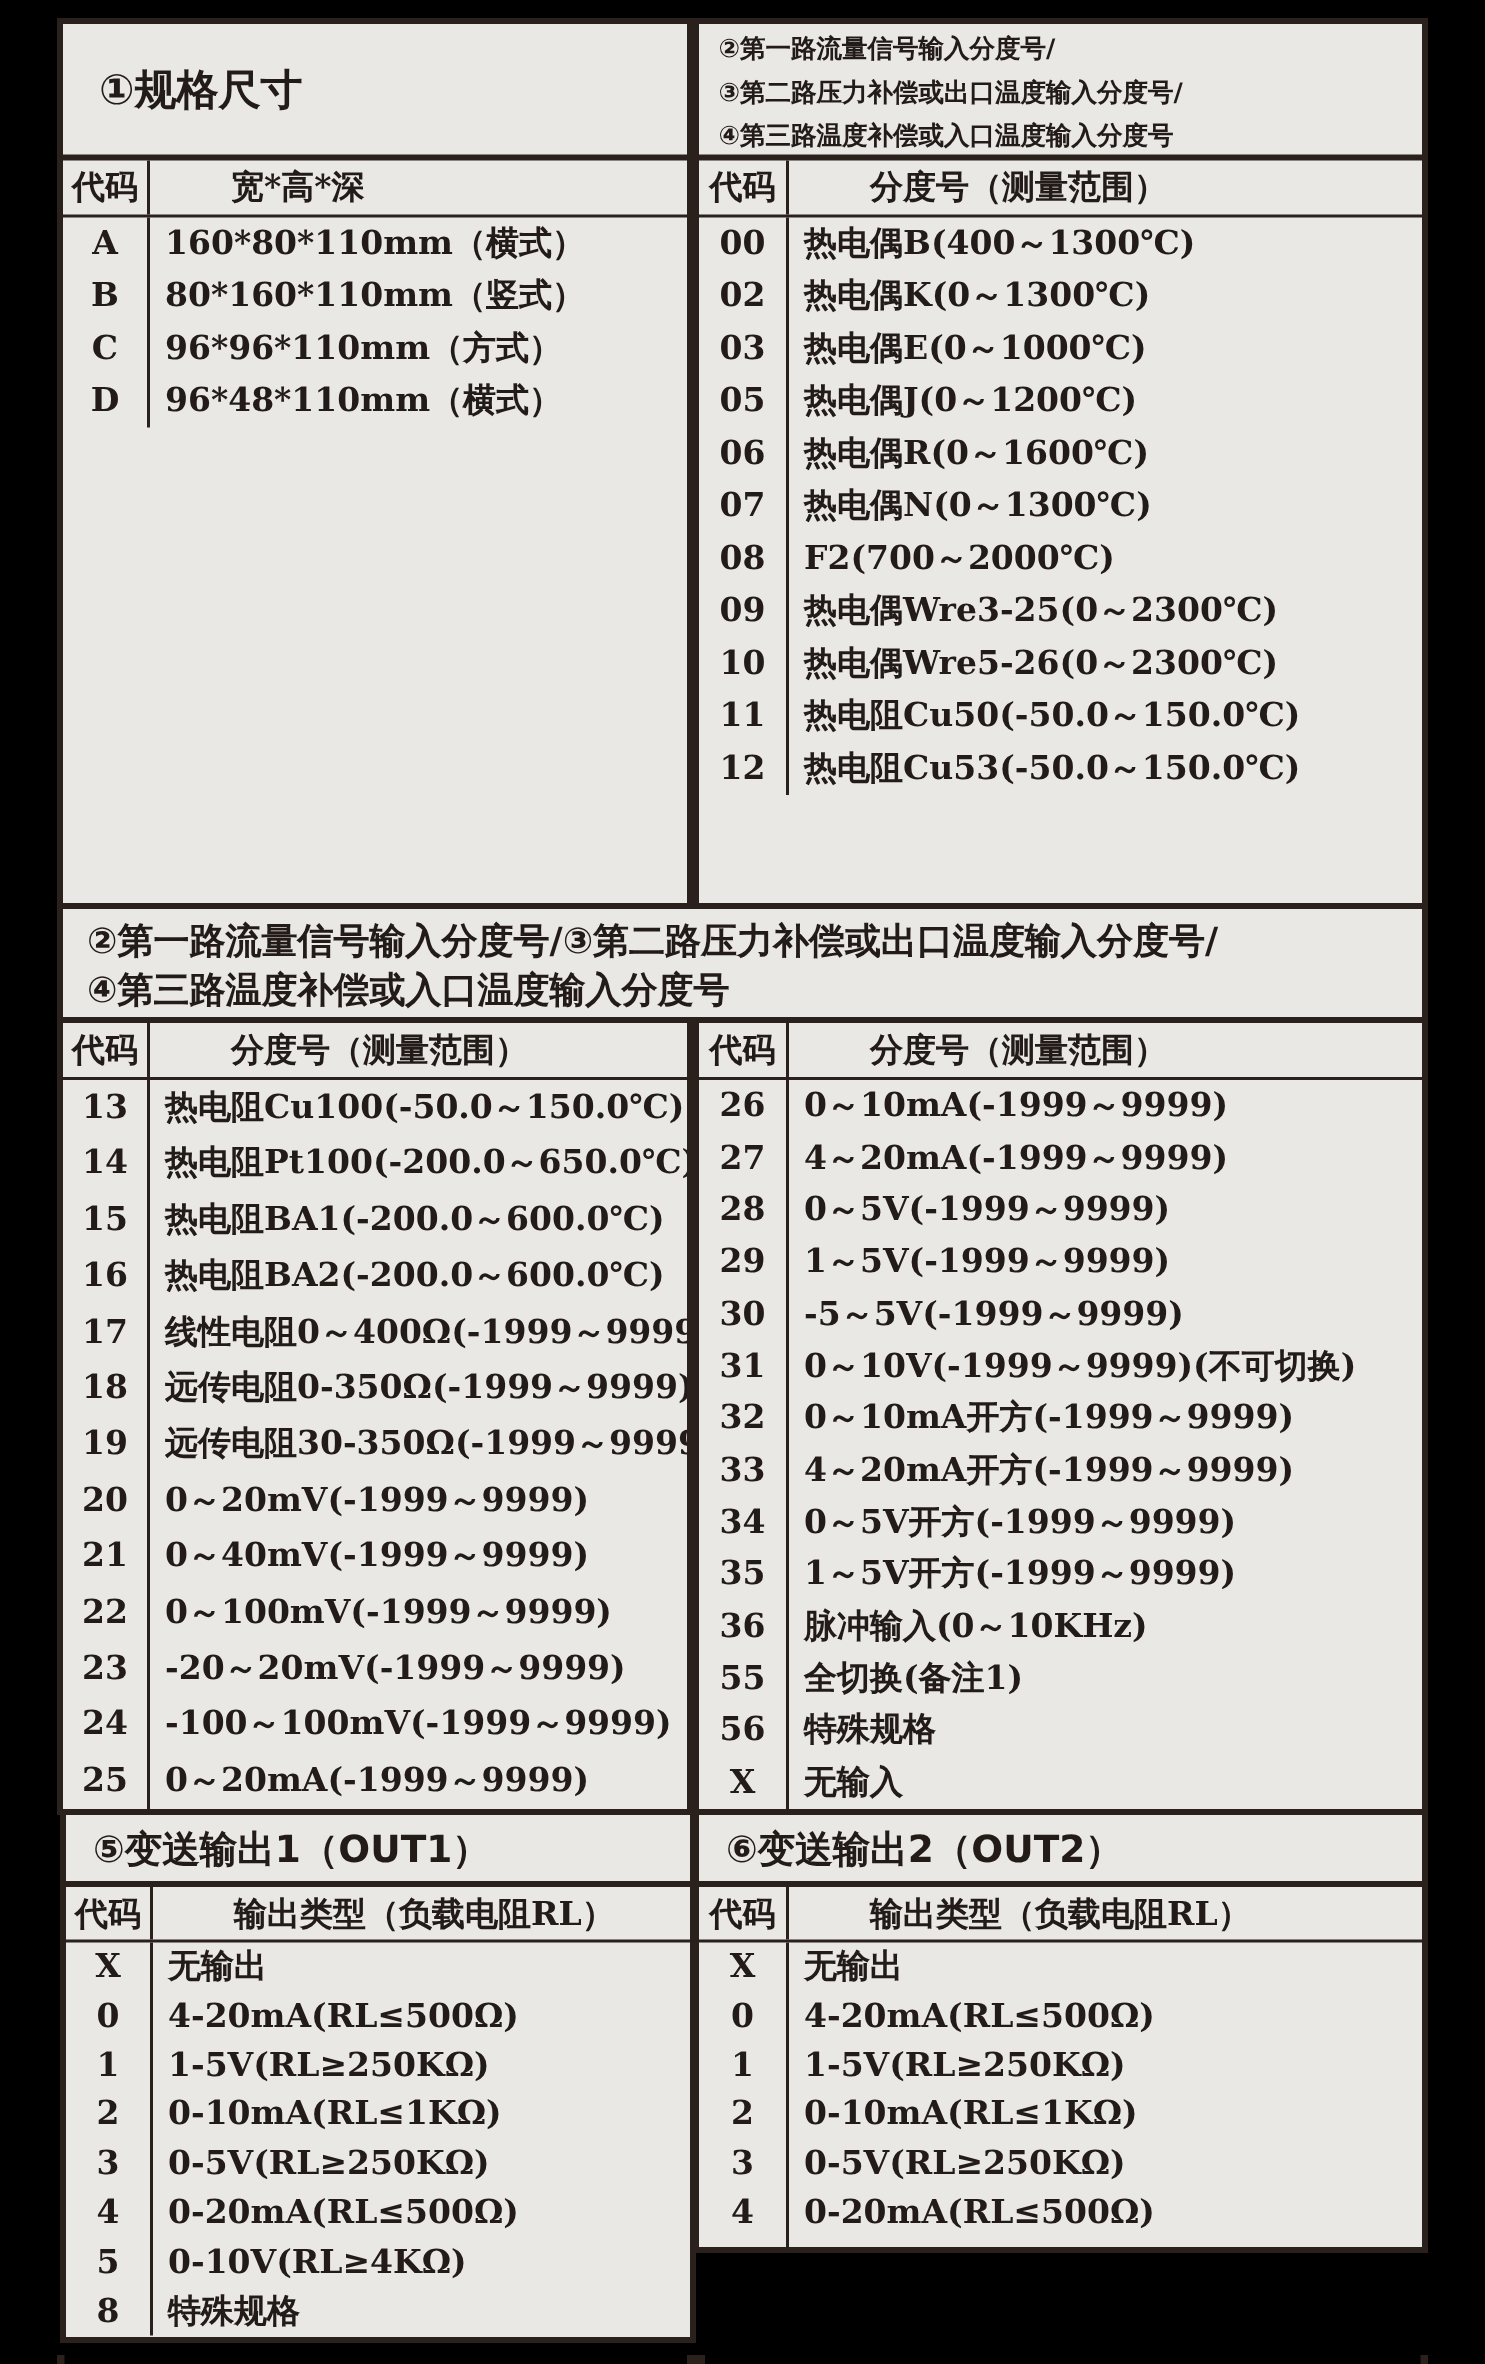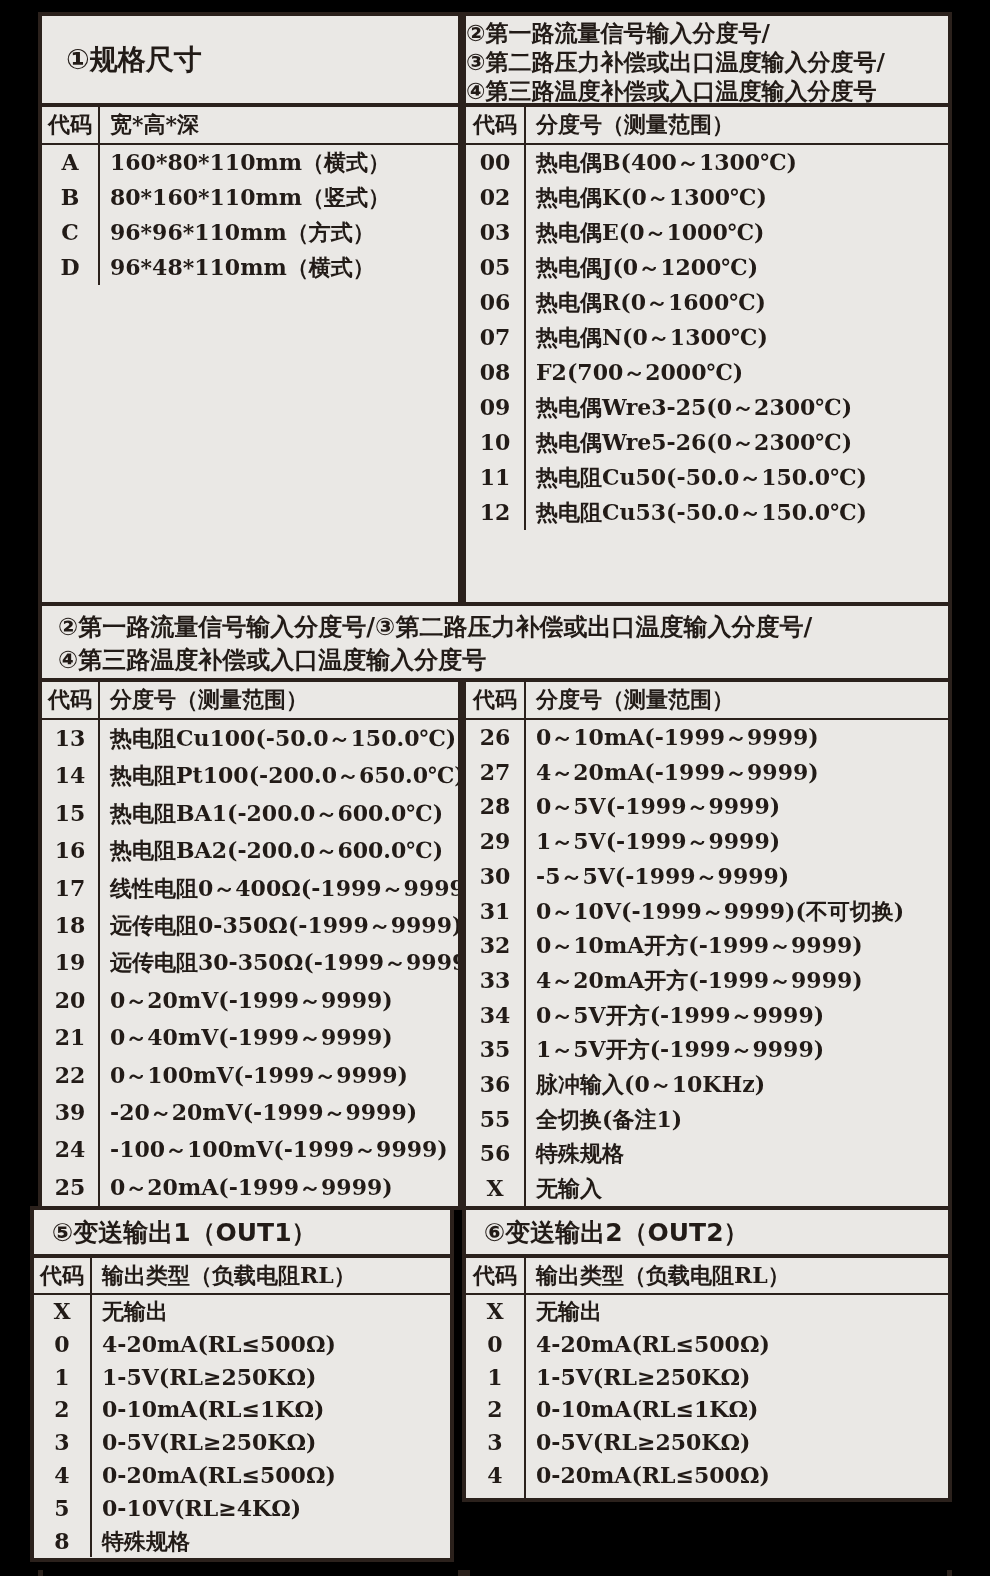--- a/index.html
+++ b/index.html
@@ -13,53 +13,53 @@
     position:absolute;box-sizing:border-box;
     border:4px solid #2b211c;background:#eae8e5;
     overflow:hidden;
   }
   
   #box-spec      {left:38px; top:12px;   width:424px; height:594px;}
   #box-input-top {left:462px;top:12px;   width:490px; height:594px;}
   #box-banner    {left:38px; top:602px;  width:914px; height:80px;}
   #box-mid-left  {left:38px; top:678px;  width:424px; height:532px;}
   #box-mid-right {left:462px;top:678px;  width:490px; height:532px;}
-  #box-out1      {left:30px; top:1206px; width:424px; height:356px;}
+  #box-out1      {left:40px; top:1206px; width:424px; height:356px;}
   #box-out2      {left:462px;top:1206px; width:490px; height:296px;}
 
   
   .title{
     font-family:"DejaVu Sans","Liberation Sans",sans-serif;
     font-weight:700;border-bottom:4px solid #2b211c;
     display:flex;align-items:center;box-sizing:border-box;
   }
   #box-spec .title{height:91px;padding-left:24px;font-size:28px;}
   #box-input-top .title{
-    height:91px;padding:3px 0 0 0;font-size:23px;line-height:29px;
+    height:91px;padding:3px 0 0 13px;font-size:17px;line-height:29px;
     align-items:flex-start;display:block;
   }
   .out-title{height:48px;padding-left:18px;font-size:25px;}
   #box-banner{
     font-family:"DejaVu Sans","Liberation Sans",sans-serif;
     font-weight:700;font-size:24px;line-height:33px;
     padding:5px 0 12px 16px;
   }
 
   
   .cols{
     display:flex;box-sizing:border-box;
     border-bottom:2px solid #2b211c;
     font-weight:700;font-size:22px;align-items:center;
   }
   .cols .code-h{
     flex:none;text-align:left;align-self:stretch;
     border-right:2px solid #2b211c;
     display:flex;align-items:center;justify-content:center;
   }
-  .cols .label-h{padding-left:10px;}
+  .cols .label-h{padding-left:10px;margin-left:44px;}
   .codew-l .code-h,.codew-l .code{width:56px;}
   .codew-r .code-h,.codew-r .code{width:58px;}
   #box-spec .cols,#box-input-top .cols{height:38px;}
   #box-mid-left .cols,#box-mid-right .cols{height:38px;}
   #box-out1 .cols,#box-out2 .cols{height:37px;}
 
   
   .tbody{position:relative;font-size:22px;font-weight:600;}
   .codew-l .tbody::before,.codew-l.tbody::before{left:56px;}
   .tbody::before{
@@ -219,21 +219,21 @@
       </div>
         <div class="row">
         <span class="code">21</span>
         <span class="label">0～40mV(-1999～9999)</span>
       </div>
         <div class="row">
         <span class="code">22</span>
         <span class="label">0～100mV(-1999～9999)</span>
       </div>
         <div class="row">
-        <span class="code">39</span>
+        <span class="code">23</span>
         <span class="label">-20～20mV(-1999～9999)</span>
       </div>
         <div class="row">
         <span class="code">24</span>
         <span class="label">-100～100mV(-1999～9999)</span>
       </div>
         <div class="row">
         <span class="code">25</span>
         <span class="label">0～20mA(-1999～9999)</span>
       </div>

